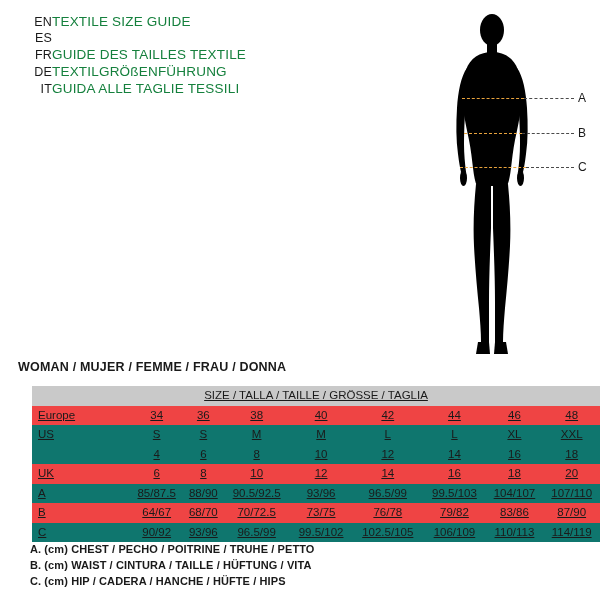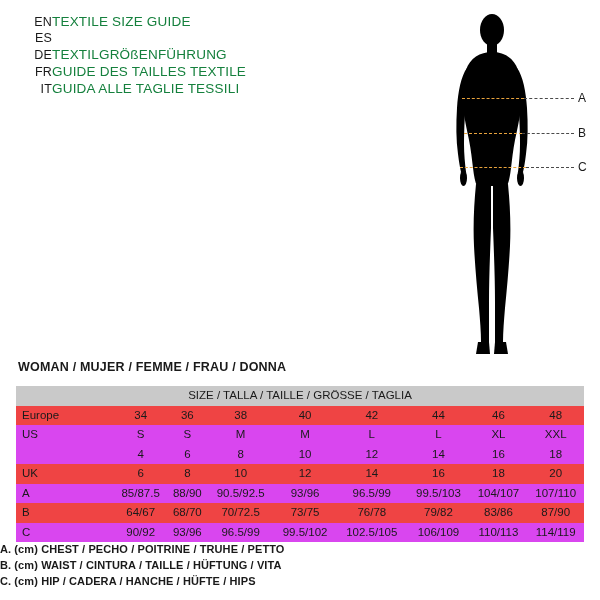--- a/index.html
+++ b/index.html
@@ -77,80 +77,81 @@
     left: 18px;
     font-size: 12.5px;
     font-weight: bold;
     letter-spacing: 0.2px;
   }
 
   
   #size-table {
     position: absolute;
     top: 386px;
-    left: 16px;
+    left: 32px;
     width: 568px;
     border-collapse: collapse;
     font-size: 11.5px;
+    text-decoration: underline;
   }
   #size-table td, #size-table th {
     padding: 2px 0 2px 0;
     text-align: center;
     font-weight: normal;
     color: #1a1a1a;
     line-height: 1.35;
   }
   #size-table td.rowhead, #size-table th.rowhead {
     text-align: left;
     padding-left: 6px;
     width: 92px;
   }
   tr.headrow td {
     background: #c9c9c9;
     text-align: left;
     font-size: 11.5px;
     padding-left: 6px;
   }
   tr.shaded td {
-    background: #d946ef;
+    background: #0f766e;
   }
   tr.plain td {
     background: #ef4444;
   }
 
   
   #footnotes {
     position: absolute;
     top: 542px;
-    left: 0;
+    left: 30px;
     font-size: 11px;
     line-height: 1.45;
     font-weight: bold;
     letter-spacing: 0.1px;
   }
   .footnote-row { white-space: nowrap; }
 </style>
 </head>
 <body>
 
 <div id="lang-block">
   <div class="lang-row">
     <span class="lang-code">EN</span>
     <span class="lang-title">TEXTILE SIZE GUIDE</span>
   </div>
   <div class="lang-row">
     <span class="lang-code">ES</span>
   </div>
   <div class="lang-row">
+    <span class="lang-code">FR</span>
+    <span class="lang-title">GUIDE DES TAILLES TEXTILE</span>
+  </div>
+  <div class="lang-row">
     <span class="lang-code">DE</span>
     <span class="lang-title">TEXTILGRÖßENFÜHRUNG</span>
-  </div>
-  <div class="lang-row">
-    <span class="lang-code">FR</span>
-    <span class="lang-title">GUIDE DES TAILLES TEXTILE</span>
   </div>
   <div class="lang-row">
     <span class="lang-code">IT</span>
     <span class="lang-title">GUIDA ALLE TAGLIE TESSILI</span>
   </div>
 </div>
 
 <div id="figure-area">
   <svg id="figure-svg" width="150" height="360" viewBox="0 0 150 360">
     <g fill="#000000">

